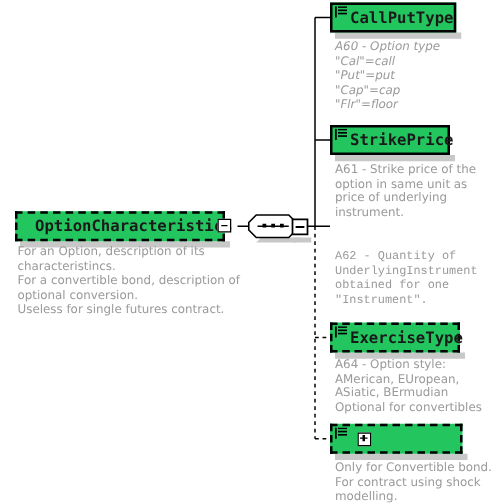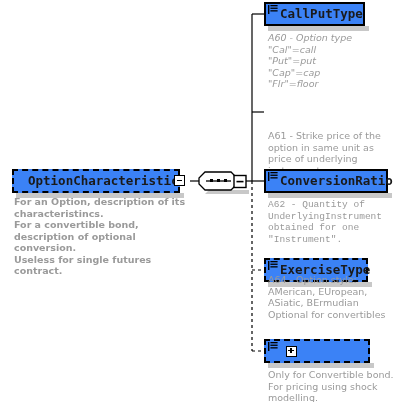--- a/index.html
+++ b/index.html
@@ -33,21 +33,21 @@
 
   
   .node {
     position: absolute;
   }
   .nodebox {
     position: relative;
     display: inline-flex;
     align-items: center;
     box-sizing: border-box;
-    background: #3b82f6;
+    background: #22c55e;
     height: 24px;
     padding: 0 7px 0 14px;
     white-space: nowrap;
   }
   .nodebox.solid {
     border: 2px solid #000000;
   }
   .nodebox.dashed {
     border: 2px dashed #000000;
   }
@@ -166,21 +166,21 @@
 
   <div class="node" id="root-node" style="left:12px; top:169px;">
     <div class="shadow" style="width:168px;"></div>
     <div class="nodebox dashed" style="width:168px;">
       <span class="label">OptionCharacteristics</span>
     </div>
     
     <div class="pm-box" style="left:162px; top:6px;"></div>
   </div>
 
-  <div class="doc" style="left:14px; top:196px; width:180px;font-weight:bold;">For an Option, description of its characteristincs.
+  <div class="doc" style="left:14px; top:196px; width:180px;">For an Option, description of its characteristincs.
 For a convertible bond, description of optional conversion.
 Useless for single futures contract.</div>
 
   <div id="sequence" style="left:198px; top:169px;">
     <svg width="56" height="26" viewBox="0 0 56 26">
 
       <polygon points="7,25 39,25 43,21 11,21" fill="#c8c8c8"></polygon>
       <rect x="37" y="21" width="14" height="4" fill="#c8c8c8"></rect>
 
       <polygon points="7,3 33,3 39,9 39,15 33,21 7,21 1,15 1,9" fill="#ffffff" stroke="#000000" stroke-width="1.3"></polygon>
@@ -207,61 +207,61 @@
       </svg>
       <span class="label">CallPutType</span>
     </div>
   </div>
   <div class="doc" style="left:268px; top:32px; width:125px;font-style:italic;">A60 - Option type
 "Cal"=call
 "Put"=put
 "Cap"=cap
 "Flr"=floor</div>
 
+  <div class="node" style="left:264px; top:100px;">
+    <div class="shadow" style="width:96px;"></div>
+    <div class="nodebox solid" style="width:96px;">
+      <svg class="elem-icon" viewBox="0 0 10 10">
+        <rect x="0" y="0" width="1.4" height="9" fill="#000"></rect>
+        <rect x="2.4" y="0" width="7.2" height="1.3" fill="#000"></rect>
+        <rect x="2.4" y="2.6" width="7.2" height="1.3" fill="#000"></rect>
+        <rect x="2.4" y="5.2" width="7.2" height="1.3" fill="#000"></rect>
+      </svg>
+      <span class="label">StrikePrice</span>
+    </div>
+  </div>
   <div class="doc" style="left:268px; top:130px; width:128px;">A61 - Strike price of the option in same unit as price of underlying instrument.</div>
 
-  <div class="node" style="left:264px; top:169px;">
-    <div class="shadow" style="width:124px;"></div>
-    <div class="nodebox solid" style="width:124px;">
-      <svg class="elem-icon" viewBox="0 0 10 10">
-        <rect x="0" y="0" width="1.4" height="9" fill="#000"></rect>
-        <rect x="2.4" y="0" width="7.2" height="1.3" fill="#000"></rect>
-        <rect x="2.4" y="2.6" width="7.2" height="1.3" fill="#000"></rect>
-        <rect x="2.4" y="5.2" width="7.2" height="1.3" fill="#000"></rect>
-      </svg>
-      <span class="label">ConversionRatio</span>
-    </div>
-  </div>
   <div class="doc" style="left:268px; top:199px; width:128px;font-family:Liberation Mono, monospace;">A62 - Quantity of UnderlyingInstrument obtained for one "Instrument".</div>
 
   <div class="node" style="left:264px; top:258px;">
     <div class="shadow" style="width:104px;"></div>
     <div class="nodebox dashed" style="width:104px;">
       <svg class="elem-icon" viewBox="0 0 10 10">
         <rect x="0" y="0" width="1.4" height="9" fill="#000"></rect>
         <rect x="2.4" y="0" width="7.2" height="1.3" fill="#000"></rect>
         <rect x="2.4" y="2.6" width="7.2" height="1.3" fill="#000"></rect>
         <rect x="2.4" y="5.2" width="7.2" height="1.3" fill="#000"></rect>
       </svg>
       <span class="label">ExerciseType</span>
     </div>
   </div>
-  <div class="doc" style="left:268px; top:274px; width:130px;">A64 - Option style:
+  <div class="doc" style="left:268px; top:286px; width:130px;">A64 - Option style:
 AMerican, EUropean,
 ASiatic, BErmudian
 Optional for convertibles</div>
 
   <div class="node" style="left:264px; top:339px;">
     <div class="shadow" style="width:106px;"></div>
     <div class="nodebox dashed" style="width:106px;">
       <svg class="elem-icon" viewBox="0 0 10 10">
         <rect x="0" y="0" width="1.4" height="9" fill="#000"></rect>
         <rect x="2.4" y="0" width="7.2" height="1.3" fill="#000"></rect>
         <rect x="2.4" y="2.6" width="7.2" height="1.3" fill="#000"></rect>
         <rect x="2.4" y="5.2" width="7.2" height="1.3" fill="#000"></rect>
       </svg>
       <span class="inline-pm"></span>
     </div>
   </div>
   <div class="doc" style="left:268px; top:369px; width:130px;">Only for Convertible bond.
-For pricing using shock modelling.</div>
+For contract using shock modelling.</div>
 
 </div>
 
 </body></html>

